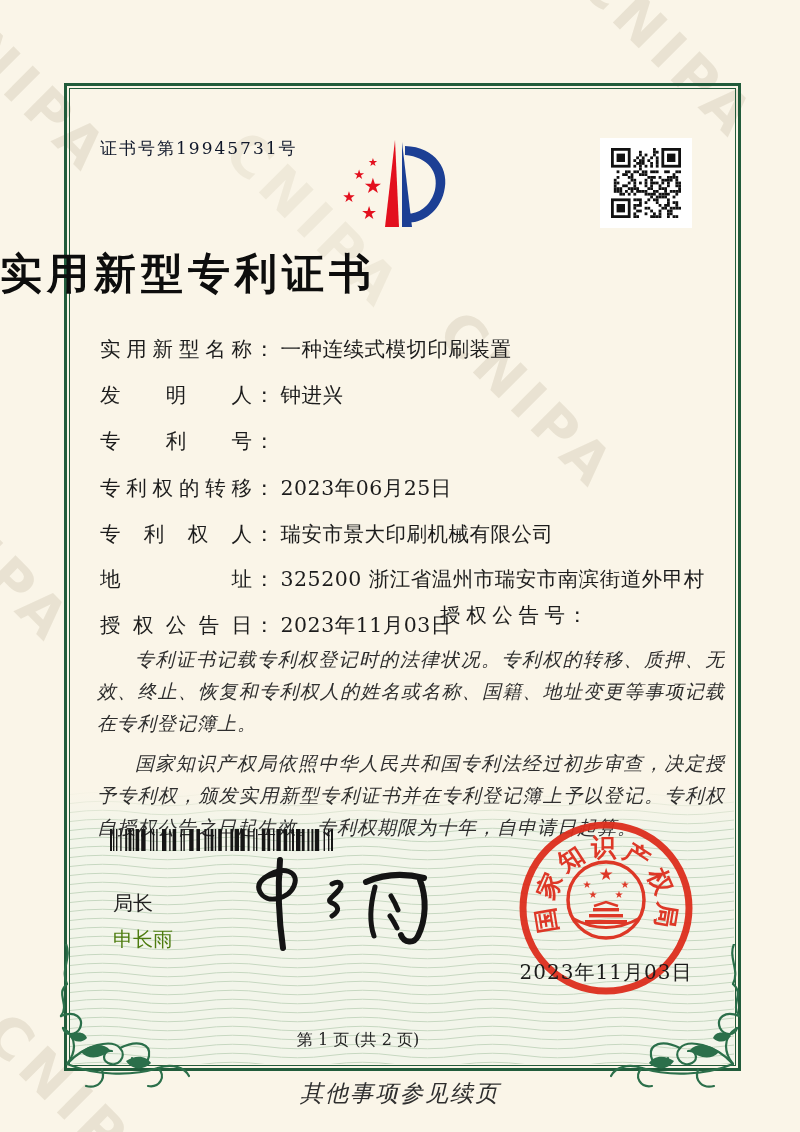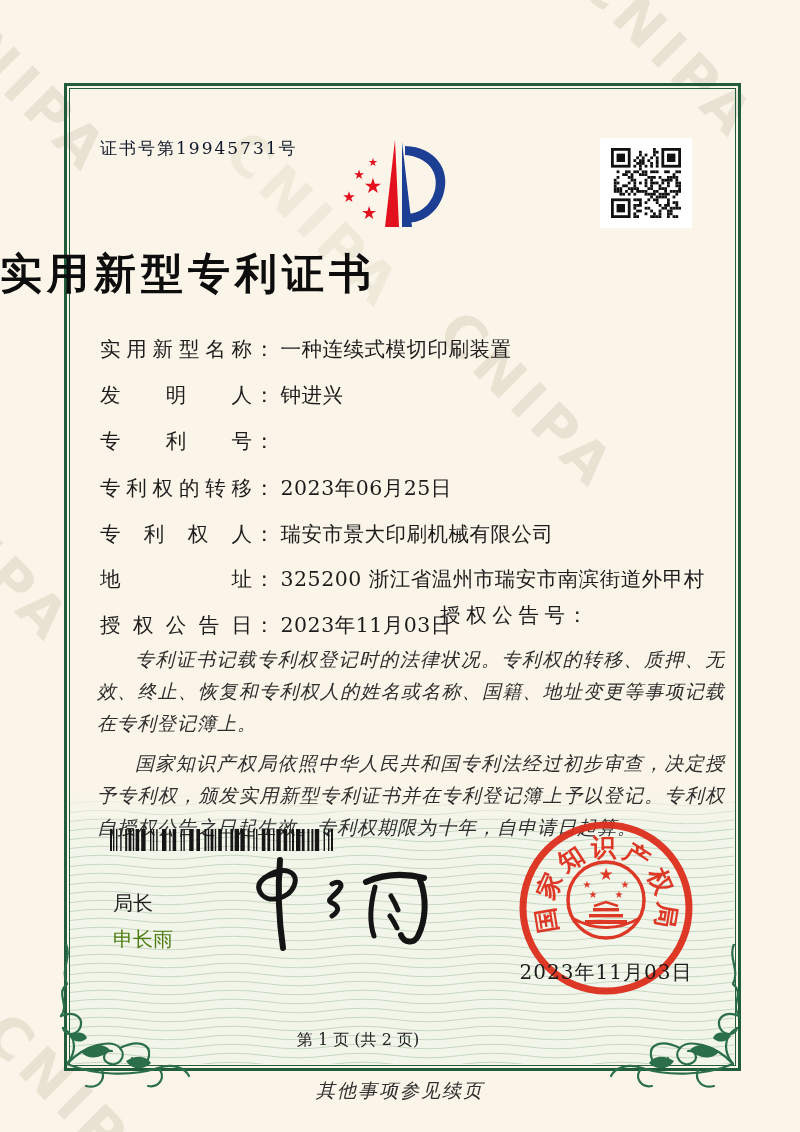--- a/index.html
+++ b/index.html
@@ -73,21 +73,21 @@
   .seal{position:absolute;left:514px;top:816px;z-index:5;opacity:.95;}
   .seal .ring{fill:none;stroke:var(--seal_red);stroke-width:7;}
   .seal .red{fill:var(--seal_red);}
   .seal .redline{stroke:var(--seal_red);fill:none;}
   .seal-arc-text{font-size:25px;font-weight:bold;letter-spacing:5px;fill:var(--seal_red);
     font-family:"DejaVu Serif","Liberation Serif",serif;}
   .seal-date{font-size:20px;fill:#101010;font-family:"DejaVu Serif","Liberation Serif",serif;letter-spacing:1px;}
   .page-num{position:absolute;left:0;top:1030px;width:716px;text-align:center;
     font-size:16px;color:#222;z-index:4;}
   .cont-note{position:absolute;left:0;top:1078px;width:800px;text-align:center;
-    font-size:19px;font-style:italic;letter-spacing:2px;color:#2e2e2e;}
+    font-size:23px;font-style:italic;letter-spacing:2px;color:#2e2e2e;}
   .qr{display:block;}
   .logo-star{font-family:"DejaVu Sans","Liberation Sans",sans-serif;fill:var(--logo_red);}
 </style>
 </head>
 <body>
 
 <div class="page">
 
   <div class="wm wm1">CNIPA</div>
   <div class="wm wm2">CNIPA</div>

